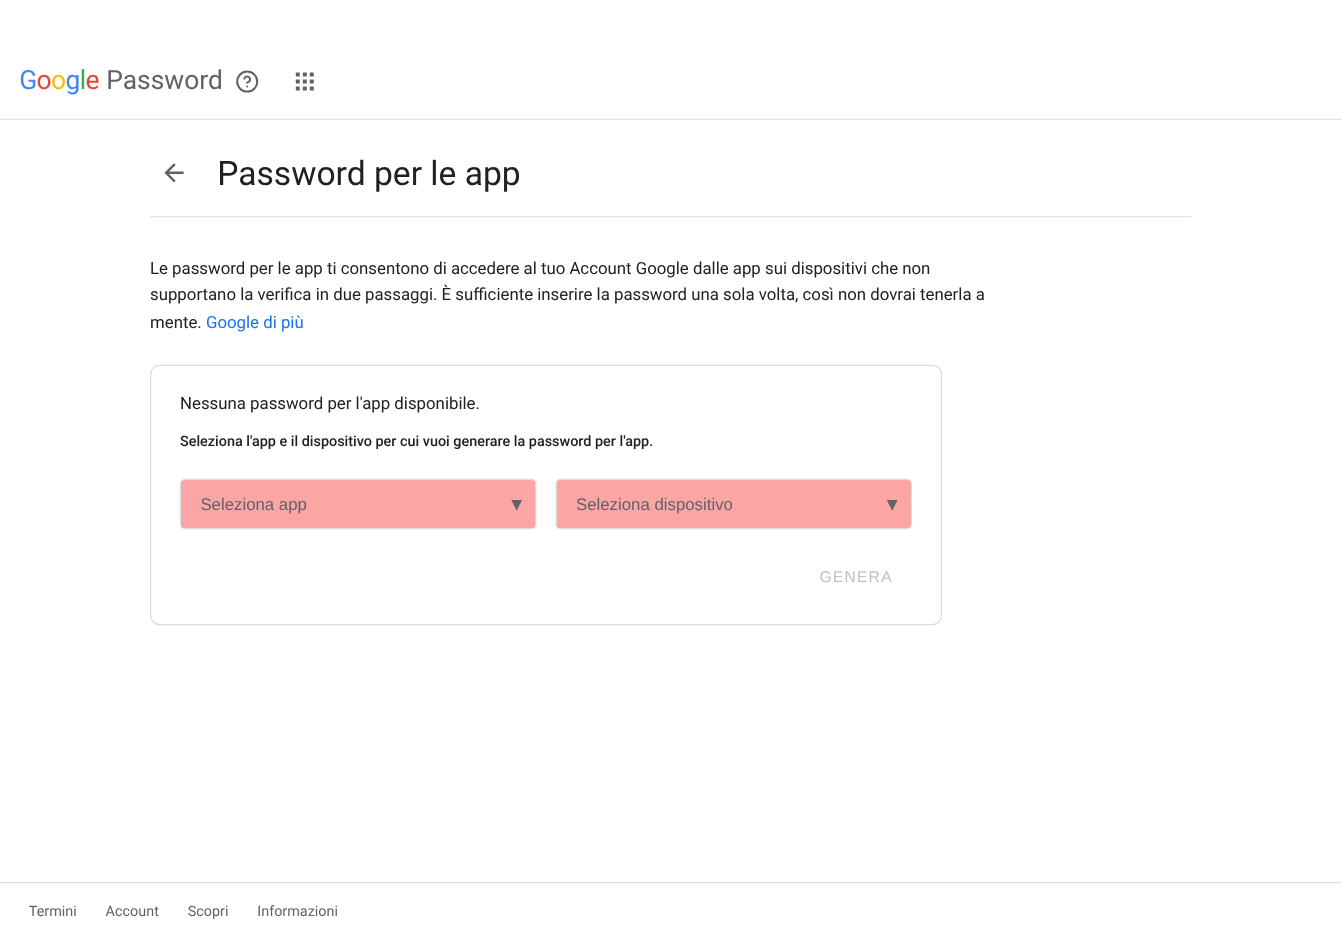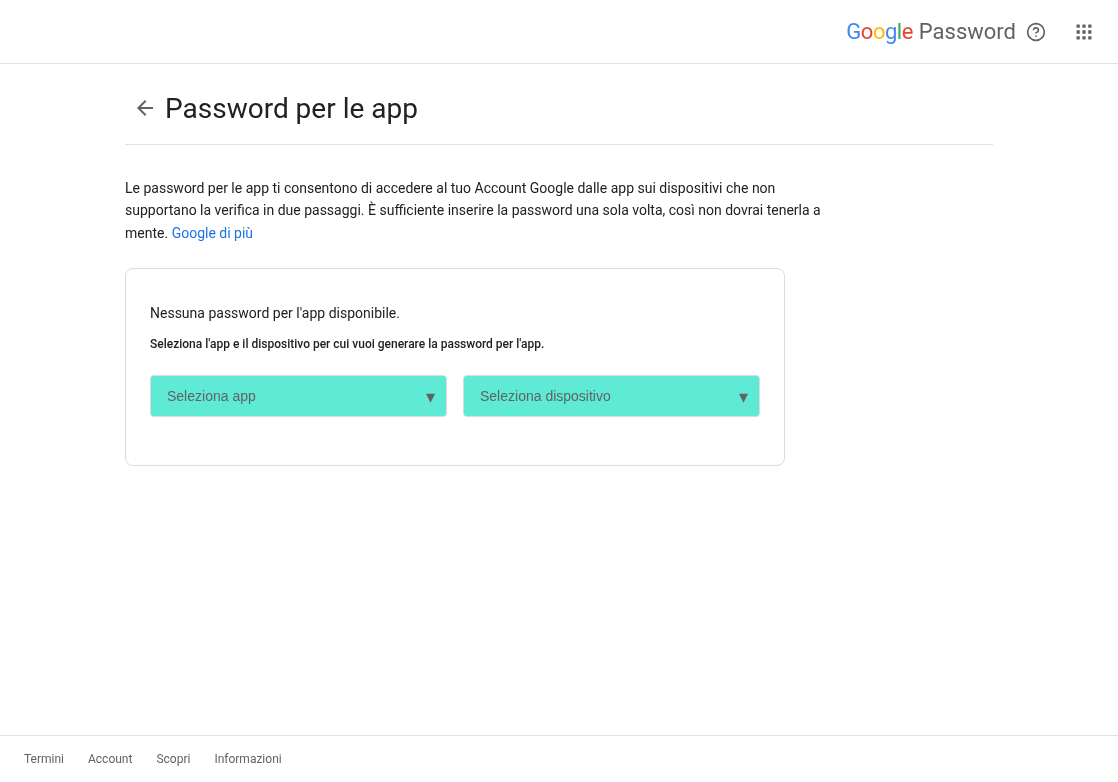--- a/index.html
+++ b/index.html
@@ -10,25 +10,26 @@
       font-size: 14px;
       min-height: 782px;
       display: flex;
       flex-direction: column;
     }
 
     
     .header {
       display: flex;
       align-items: center;
-      justify-content: flex-end;
+      justify-content: flex-start;
       padding: 8px 14px 8px 16px;
       border-bottom: 1px solid #e0e0e0;
       height: 64px;
       position: relative;
+      margin-top: 36px;
     }
     .header-left {
       display: flex;
       align-items: center;
       gap: 4px;
     }
     .google-logo {
       display: flex;
       align-items: center;
       gap: 0;
@@ -77,20 +78,21 @@
       margin: 0 auto;
       width: 100%;
       padding-left: 16px;
       padding-right: 16px;
     }
 
     
     .page-header {
       display: flex;
       align-items: center;
+      gap: 16px;
       margin-bottom: 0;
       padding-bottom: 16px;
       border-bottom: 1px solid #e0e0e0;
     }
     .back-btn {
       background: none;
       border: none;
       cursor: pointer;
       color: #5f6368;
       font-size: 24px;
@@ -127,21 +129,20 @@
       border: 1px solid #dadce0;
       border-radius: 8px;
       padding: 24px;
       max-width: 660px;
     }
 
     .no-password-text {
       font-size: 14px;
       color: #202124;
       margin-bottom: 16px;
-      margin-top: 12px;
     }
 
     .select-instruction {
       font-size: 12px;
       font-weight: 500;
       color: #202124;
       margin-bottom: 24px;
     }
 
     .dropdowns-row {
@@ -155,21 +156,21 @@
       position: relative;
       flex: 1;
       min-width: 180px;
     }
 
     .dropdown-select {
       width: 100%;
       padding: 12px 40px 12px 16px;
       border: 1px solid #dadce0;
       border-radius: 4px;
-      background: #5eead4;
+      background: #fca5a5;
       font-size: 14px;
       color: #5f6368;
       appearance: none;
       -webkit-appearance: none;
       cursor: pointer;
       outline: none;
     }
 
     .dropdown-arrow {
       position: absolute;
@@ -279,20 +280,23 @@
       </div>
 
       <div class="dropdown-wrapper">
         <select class="dropdown-select">
           <option value="">Seleziona dispositivo</option>
         </select>
         <span class="dropdown-arrow">▾</span>
       </div>
     </div>
 
+    <div class="genera-row">
+      <button class="genera-btn" disabled="">GENERA</button>
+    </div>
   </div>
 
 </div>
 
 <footer class="footer">
   <a href="#">Termini</a>
   <a href="#">Account</a>
   <a href="#">Scopri</a>
   <a href="#">Informazioni</a>
 </footer>

